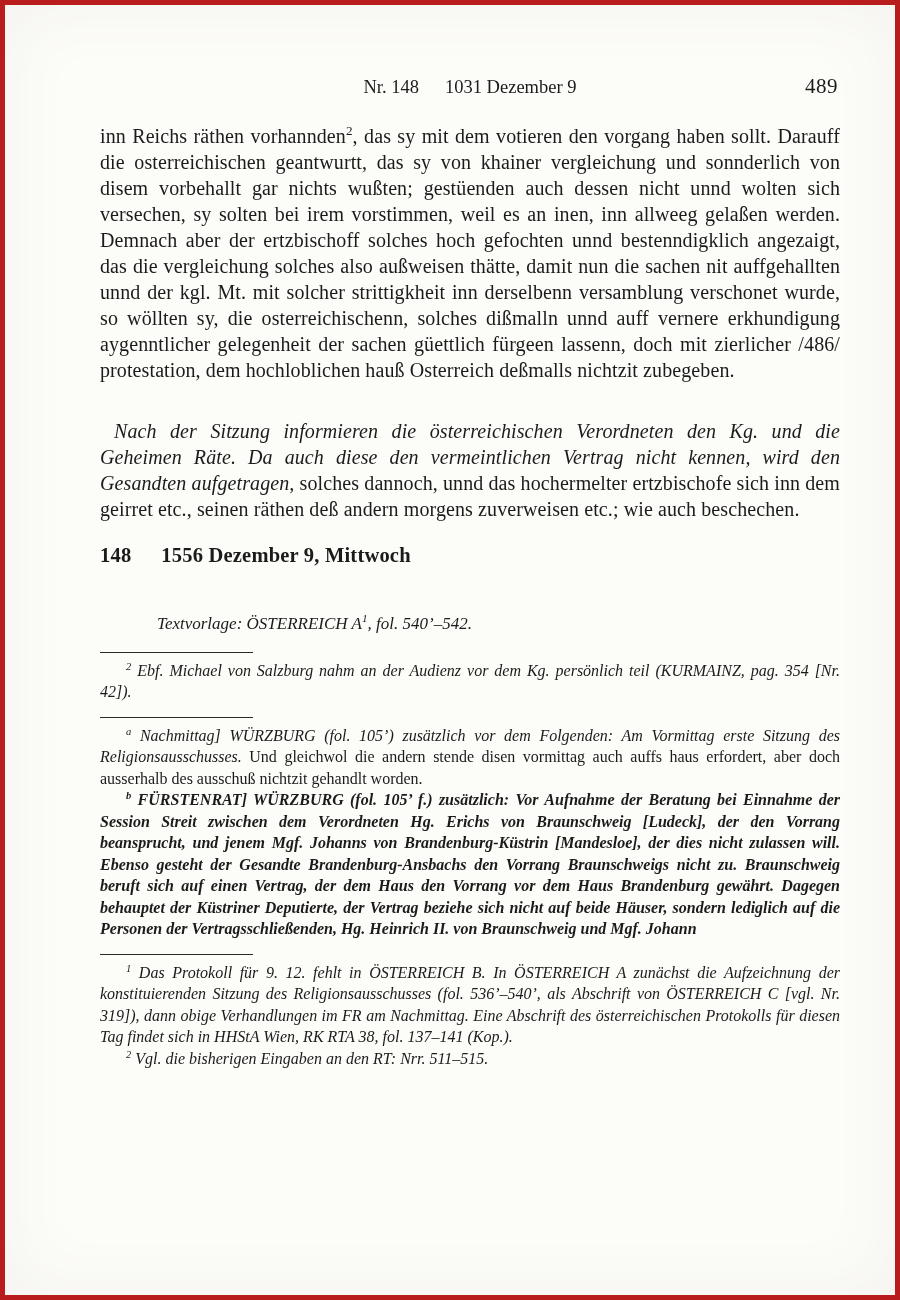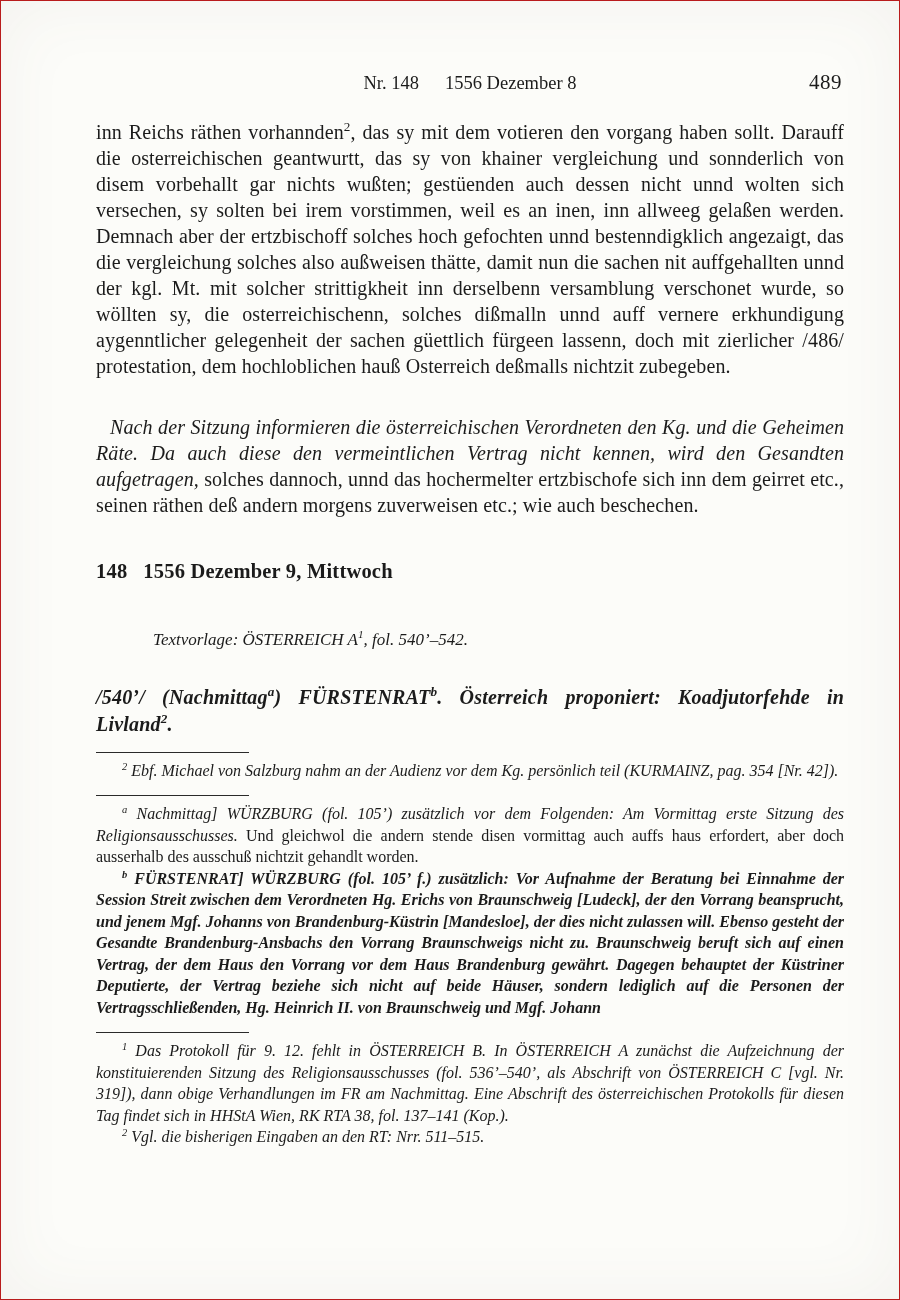--- a/index.html
+++ b/index.html
@@ -1,37 +1,37 @@
 <!DOCTYPE html>
 <html lang="de"><head>
 <meta charset="utf-8">
 <style>
   * { margin:0; padding:0; box-sizing:border-box; }
   html, body { width:900px; background:#efefec; }
   .page {
     position:relative;
     width:900px; height:1300px;
     background:#fcfcf9;
-    border:1px solid #b91c1c;
+    border:5px solid #b91c1c;
     box-shadow: inset 0 0 70px rgba(95,90,72,0.06);
     padding:72px 55px 40px 95px;
     font-family:"Liberation Serif","DejaVu Serif",serif;
     color:#1b1b1b;
     overflow:hidden;
   }
   .page-header { position:relative; text-align:center; height:26px; font-size:18.5px; }
   .running-title { display:inline-flex; gap:26px; }
   .page-number { position:absolute; right:2px; top:-3px; font-size:21px; letter-spacing:0.5px;text-align:right; }
 
   .body-text { font-size:20px; line-height:26px; text-align:justify; letter-spacing:0.1px;margin-top:35px; }
   .para1 { margin-top:20px; }
   .para2 { text-indent:14px; }
   .para2 em, .italic, em { font-style:italic; }
 
-  .doc-heading { margin-top:42px; font-size:20.5px; font-weight:bold; display:flex; gap:16px; letter-spacing:0.2px; }
+  .doc-heading { margin-top:22px; font-size:20.5px; font-weight:bold; display:flex; gap:30px; letter-spacing:0.2px; }
 
   .source-block { margin-top:44px; margin-left:57px; font-style:italic; font-size:17px; line-height:26.5px; }
   .source-summary { text-align:justify; }
 
   .proposition {
     margin-top:30px;
     font-style:italic; font-weight:bold;
     font-size:20px; line-height:27px;
     text-align:justify; letter-spacing:0.2px;
   }
@@ -46,39 +46,38 @@
   sup.fnm { font-size:0.66em; vertical-align:super; line-height:0; }
 </style>
 </head>
 <body>
 
 <div class="page">
 
   <header class="page-header">
     <span class="running-title">
         <span>Nr. 148</span>
-        <span>1556 Dezember 8</span>
+        <span>1031 Dezember 9</span>
       </span>
     <span class="page-number">489</span>
   </header>
 
   <p class="body-text para1"><span>inn Reichs räthen vorhannden</span><sup class="fnm">2</sup><span>, das sy mit dem votieren den vorgang haben sollt. Darauff die osterreichischen geantwurtt, das sy von khainer vergleichung und sonnderlich von disem vorbehallt gar nichts wußten; gestüenden auch dessen nicht unnd wolten sich versechen, sy solten bei irem vorstimmen, weil es an inen, inn allweeg gelaßen werden. Demnach aber der ertzbischoff solches hoch gefochten unnd bestenndigklich angezaigt, das die vergleichung solches also außweisen thätte, damit nun die sachen nit auffgehallten unnd der kgl. Mt. mit solcher strittigkheit inn derselbenn versamblung verschonet wurde, so wöllten sy, die osterreichischenn, solches dißmalln unnd auff vernere erkhundigung aygenntlicher gelegenheit der sachen güettlich fürgeen lassenn, doch mit zierlicher /486/ protestation, dem hochloblichen hauß Osterreich deßmalls nichtzit zubegeben.</span></p>
 
   <p class="body-text para2"><em>Nach der Sitzung informieren die österreichischen Verordneten den Kg. und die Geheimen Räte. Da auch diese den vermeintlichen Vertrag nicht kennen, wird den Gesandten aufgetragen,</em><span> solches dannoch, unnd das hochermelter ertzbischofe sich inn dem geirret etc., seinen räthen deß andern morgens zuverweisen etc.; wie auch beschechen.</span></p>
 
   <h2 class="doc-heading">
       <span>148</span>
       <span>1556 Dezember 9, Mittwoch</span>
     </h2>
 
   <div class="source-block">
     <p class="source-line"><span>Textvorlage: ÖSTERREICH A</span><sup class="fnm">1</sup><span>, fol. 540’–542.</span></p>
   </div>
 
-  <p class="proposition"><span>/540’/ (Nachmittag</span><sup class="fnm">a</sup><span>) FÜRSTENRAT</span><sup class="fnm">b</sup><span>. Österreich proponiert: Koadjutorfehde in Livland</span><sup class="fnm">2</sup><span>.</span></p>
 
   <div class="fn-rule"></div>
   <div class="footnotes">
     <p class="fn fn-italic"><sup class="fnm">2</sup><span> Ebf. Michael von Salzburg nahm an der Audienz vor dem Kg. persönlich teil (KURMAINZ, pag. 354 [Nr. 42]).</span></p>
   </div>
 
   <div class="fn-rule"></div>
   <div class="footnotes">
     <p class="fn"><sup class="fnm fn-italic">a</sup><em> Nachmittag] WÜRZBURG (fol. 105’) zusätzlich vor dem Folgenden: Am Vormittag erste Sitzung des Religionsausschusses.</em><span class="roman"> Und gleichwol die andern stende disen vormittag auch auffs haus erfordert, aber doch ausserhalb des ausschuß nichtzit gehandlt worden.</span></p>
     <p class="fn fn-bold-italic"><sup class="fnm">b</sup><span> FÜRSTENRAT] WÜRZBURG (fol. 105’ f.) zusätzlich: Vor Aufnahme der Beratung bei Einnahme der Session Streit zwischen dem Verordneten Hg. Erichs von Braunschweig [Ludeck], der den Vorrang beansprucht, und jenem Mgf. Johanns von Brandenburg-Küstrin [Mandesloe], der dies nicht zulassen will. Ebenso gesteht der Gesandte Brandenburg-Ansbachs den Vorrang Braunschweigs nicht zu. Braunschweig beruft sich auf einen Vertrag, der dem Haus den Vorrang vor dem Haus Brandenburg gewährt. Dagegen behauptet der Küstriner Deputierte, der Vertrag beziehe sich nicht auf beide Häuser, sondern lediglich auf die Personen der Vertragsschließenden, Hg. Heinrich II. von Braunschweig und Mgf. Johann</span></p>

